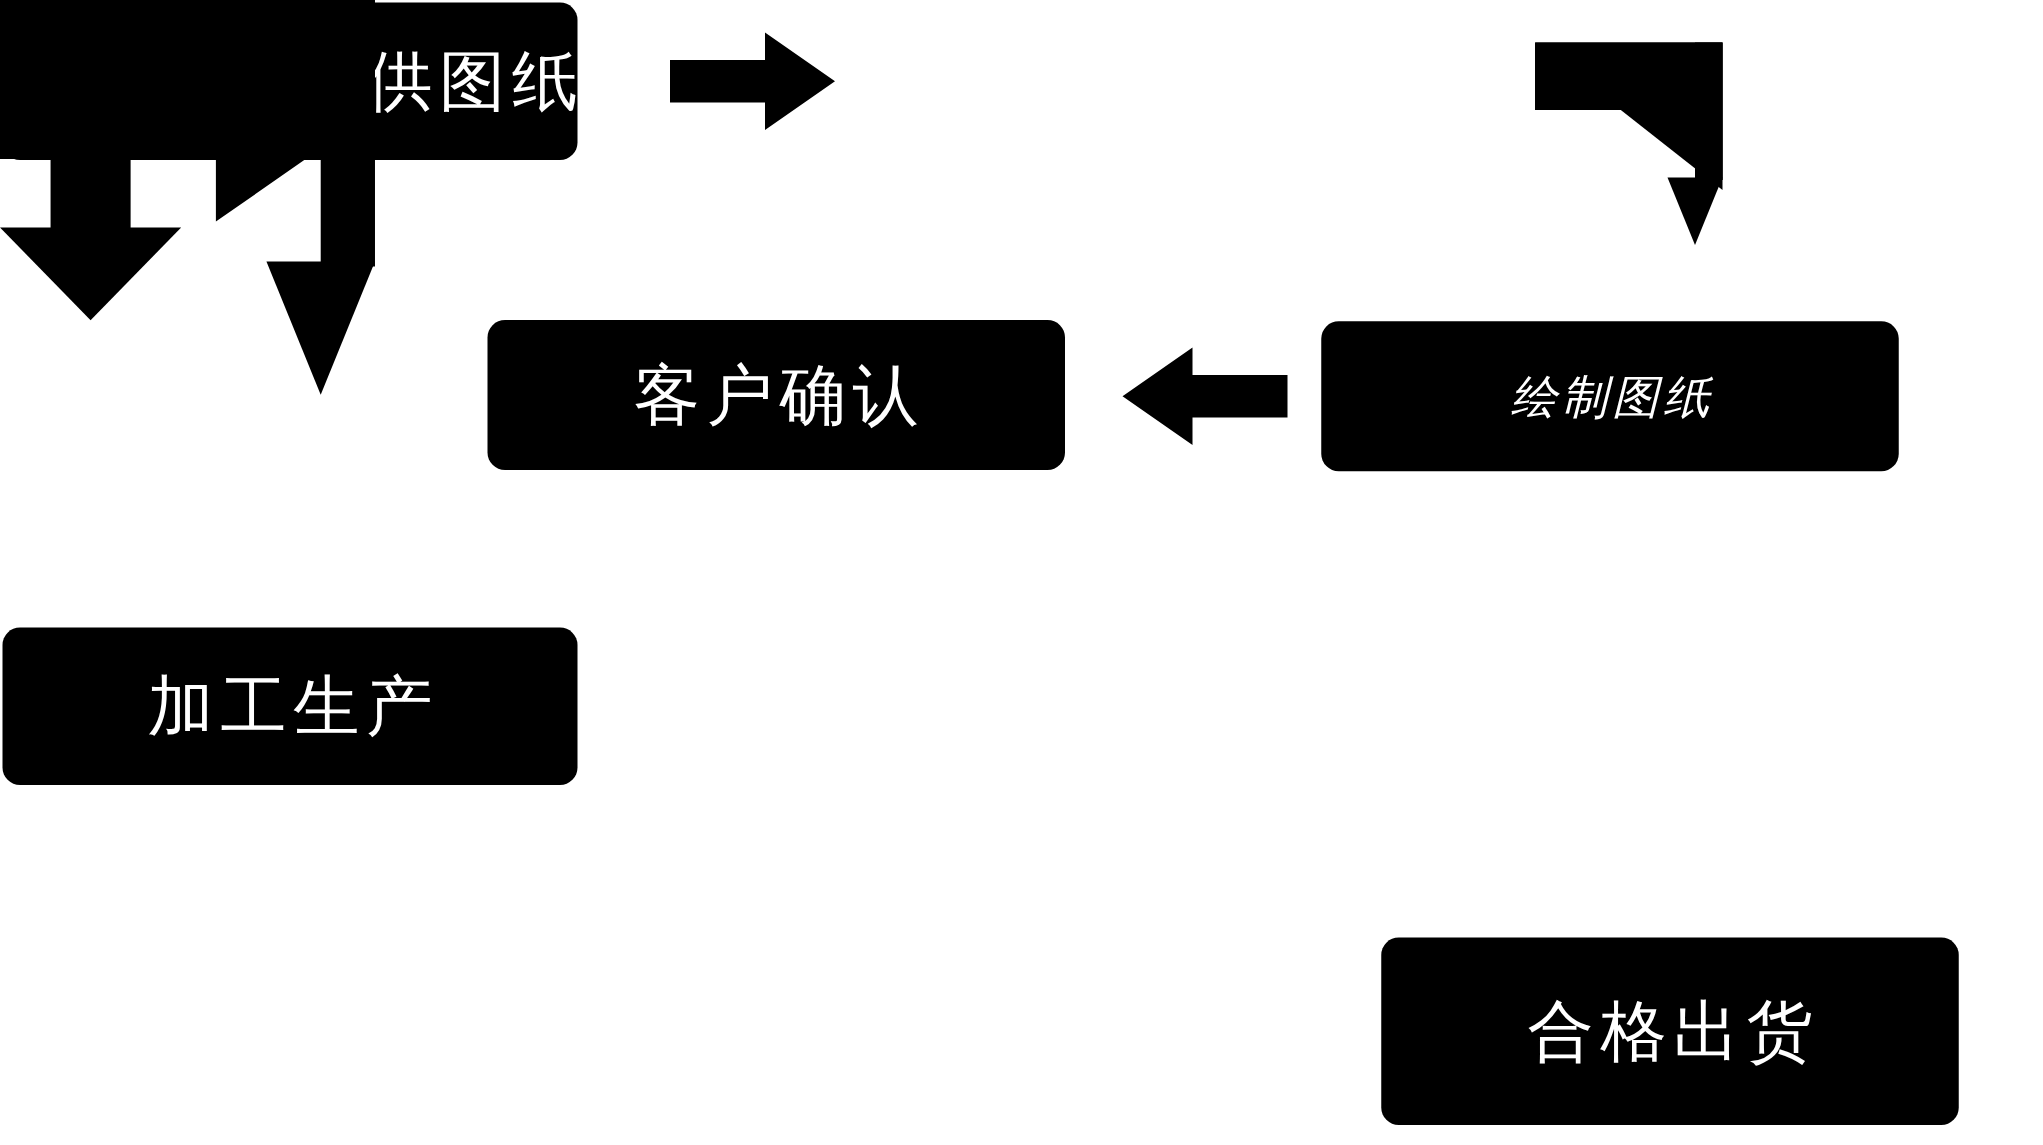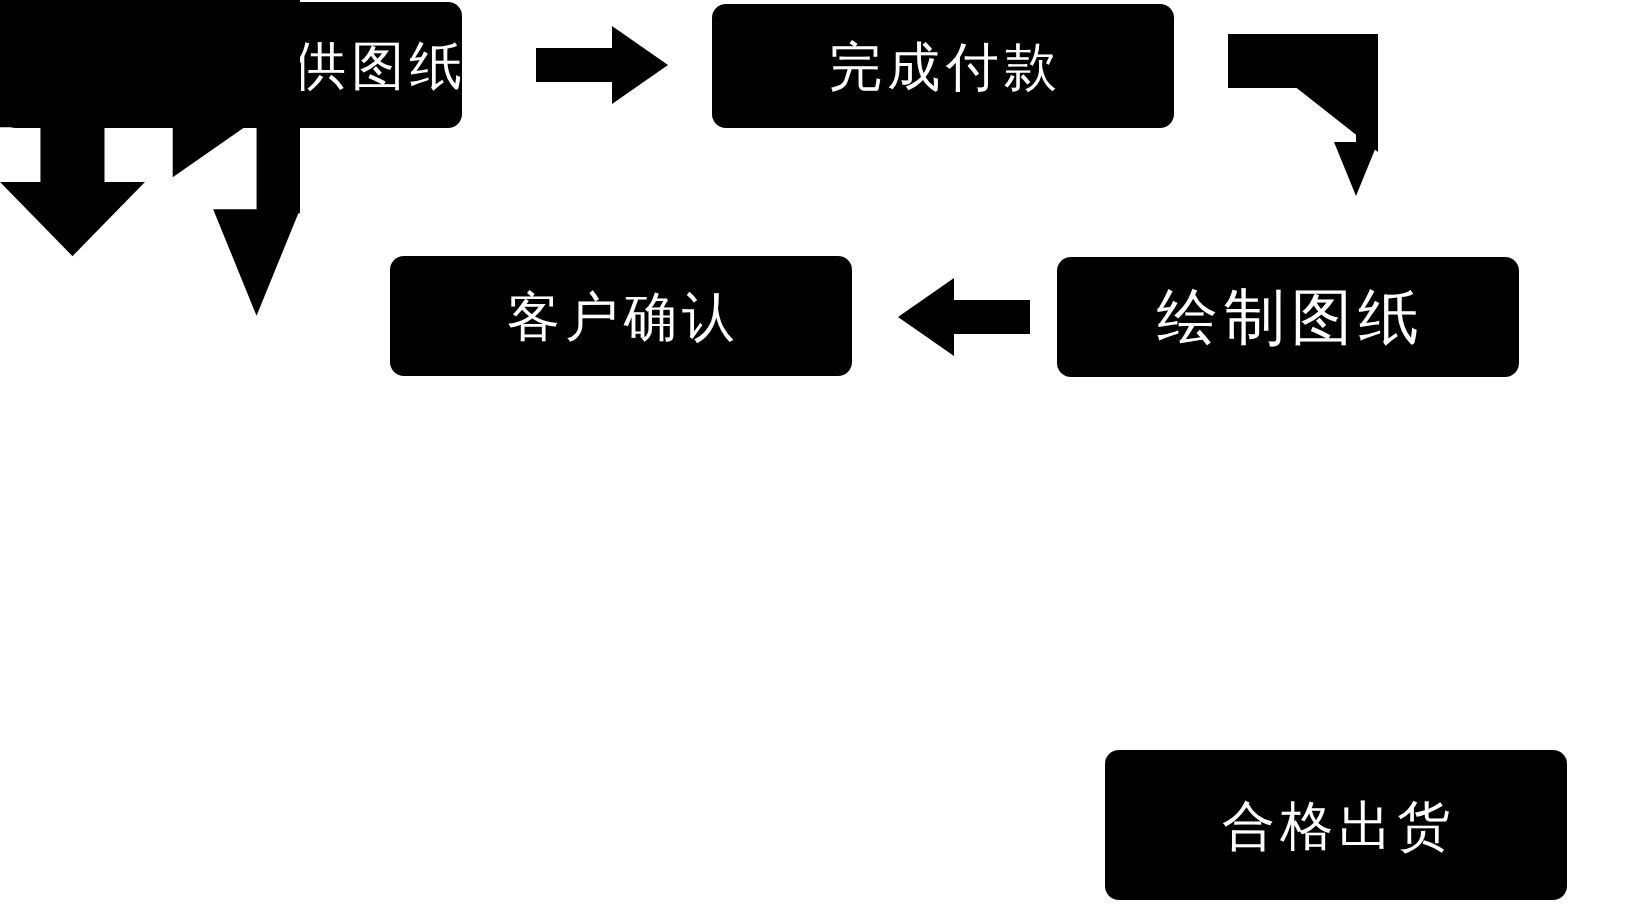--- a/index.html
+++ b/index.html
@@ -45,52 +45,52 @@
     overflow: visible;
   }
   .arrow svg path,
   .arrow svg polygon {
     fill: #000000;
   }
 
   
   #node-sample      { left: 2px;    top: 2px;   width: 460px; height: 126px; font-size: 53px; }
   #node-payment     { left: 712px;  top: 4px;   width: 462px; height: 124px; font-size: 53px; }
-  #node-drawing     { left: 1057px; top: 257px; width: 462px; height: 120px; font-size: 61px; }
+  #node-drawing     { left: 1057px; top: 257px; width: 462px; height: 120px; font-size: 37px; font-style: italic; }
   #node-confirm     { left: 390px;  top: 256px; width: 462px; height: 120px; font-size: 53px; }
   #node-production  { left: 2px;    top: 502px; width: 460px; height: 126px; font-size: 53px; }
   #node-inspection  { left: 688px;  top: 500px; width: 462px; height: 128px; font-size: 53px; }
   #node-shipping    { left: 1105px; top: 750px; width: 462px; height: 150px; font-size: 53px; }
 
   
   #arrow-sample-to-payment   { left: 536px;  top: 26px;  width: 132px; height: 78px; }
   #arrow-payment-to-drawing  { left: 1228px; top: 34px;  width: 150px; height: 162px; }
   #arrow-drawing-to-confirm  { left: 898px;  top: 278px; width: 132px; height: 78px; }
 </style>
 </head>
 <body>
 
 <div id="flowchart">
 
   <div class="node" id="node-sample">
     <span class="node-label">样品或者提供图纸</span>
   </div>
 
-  <div class="node" id="node-payment">
-    <span class="node-label">完成付款</span>
-  </div>
 
   <div class="node" id="node-drawing">
     <span class="node-label">绘制图纸</span>
   </div>
 
   <div class="node" id="node-confirm">
     <span class="node-label">客户确认</span>
   </div>
 
+  <div class="node" id="node-production">
+    <span class="node-label">加工生产</span>
+  </div>
 
 
   <div class="node" id="node-shipping">
     <span class="node-label">合格出货</span>
   </div>
 
   <div class="arrow" id="arrow-sample-to-payment">
     <svg viewBox="0 0 132 78" preserveAspectRatio="none" aria-hidden="true">
       <polygon points="0,22 76,22 76,0 132,39 76,78 76,56 0,56"></polygon>
     </svg>

